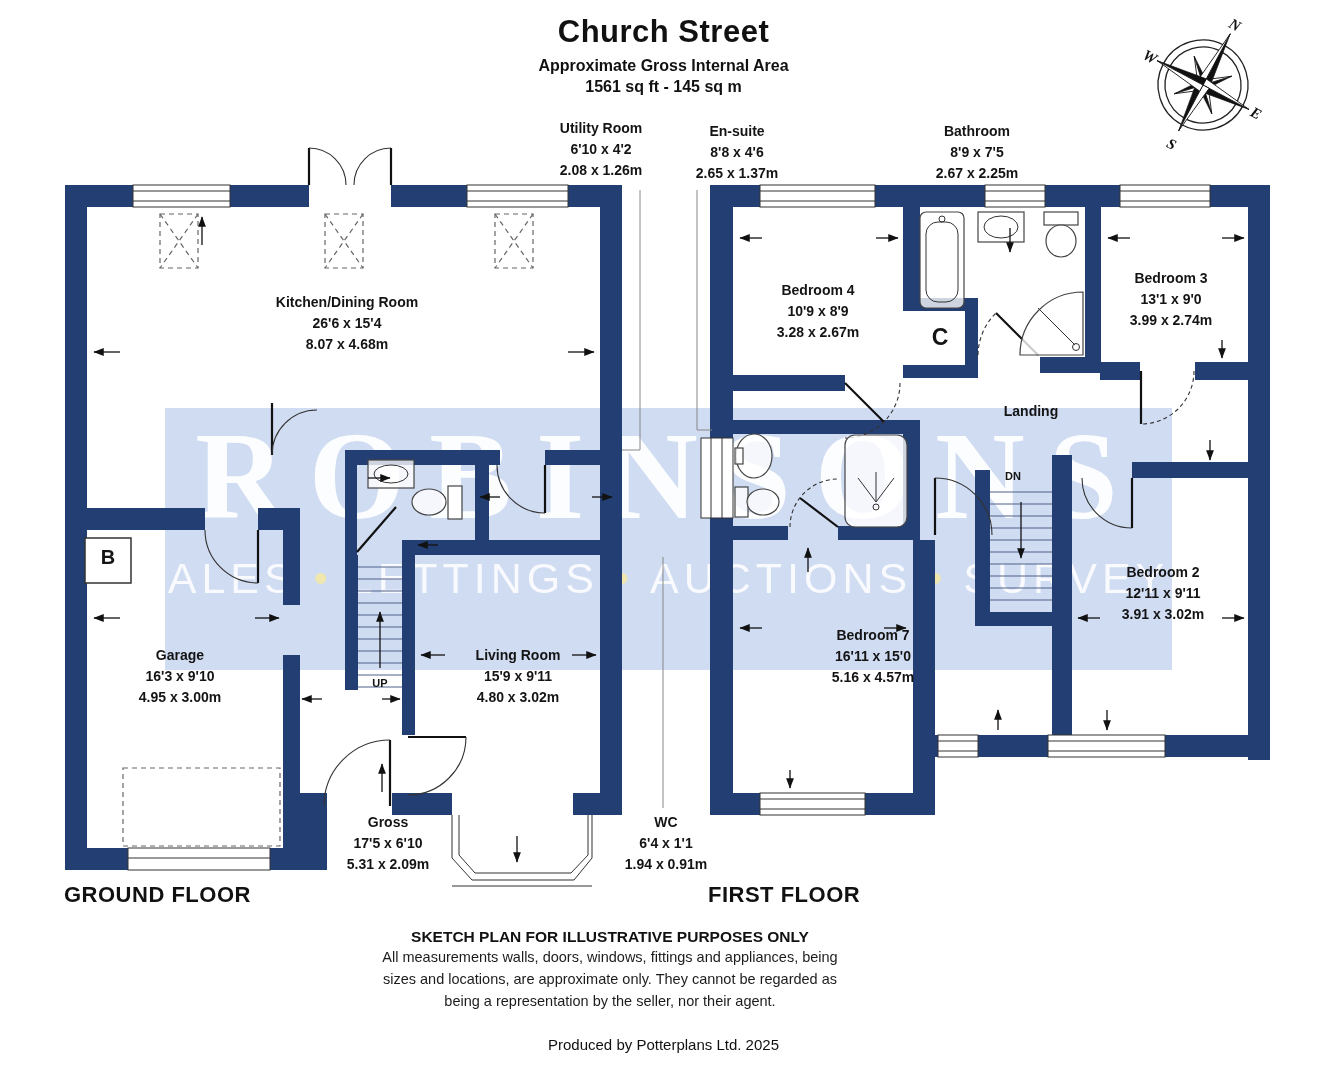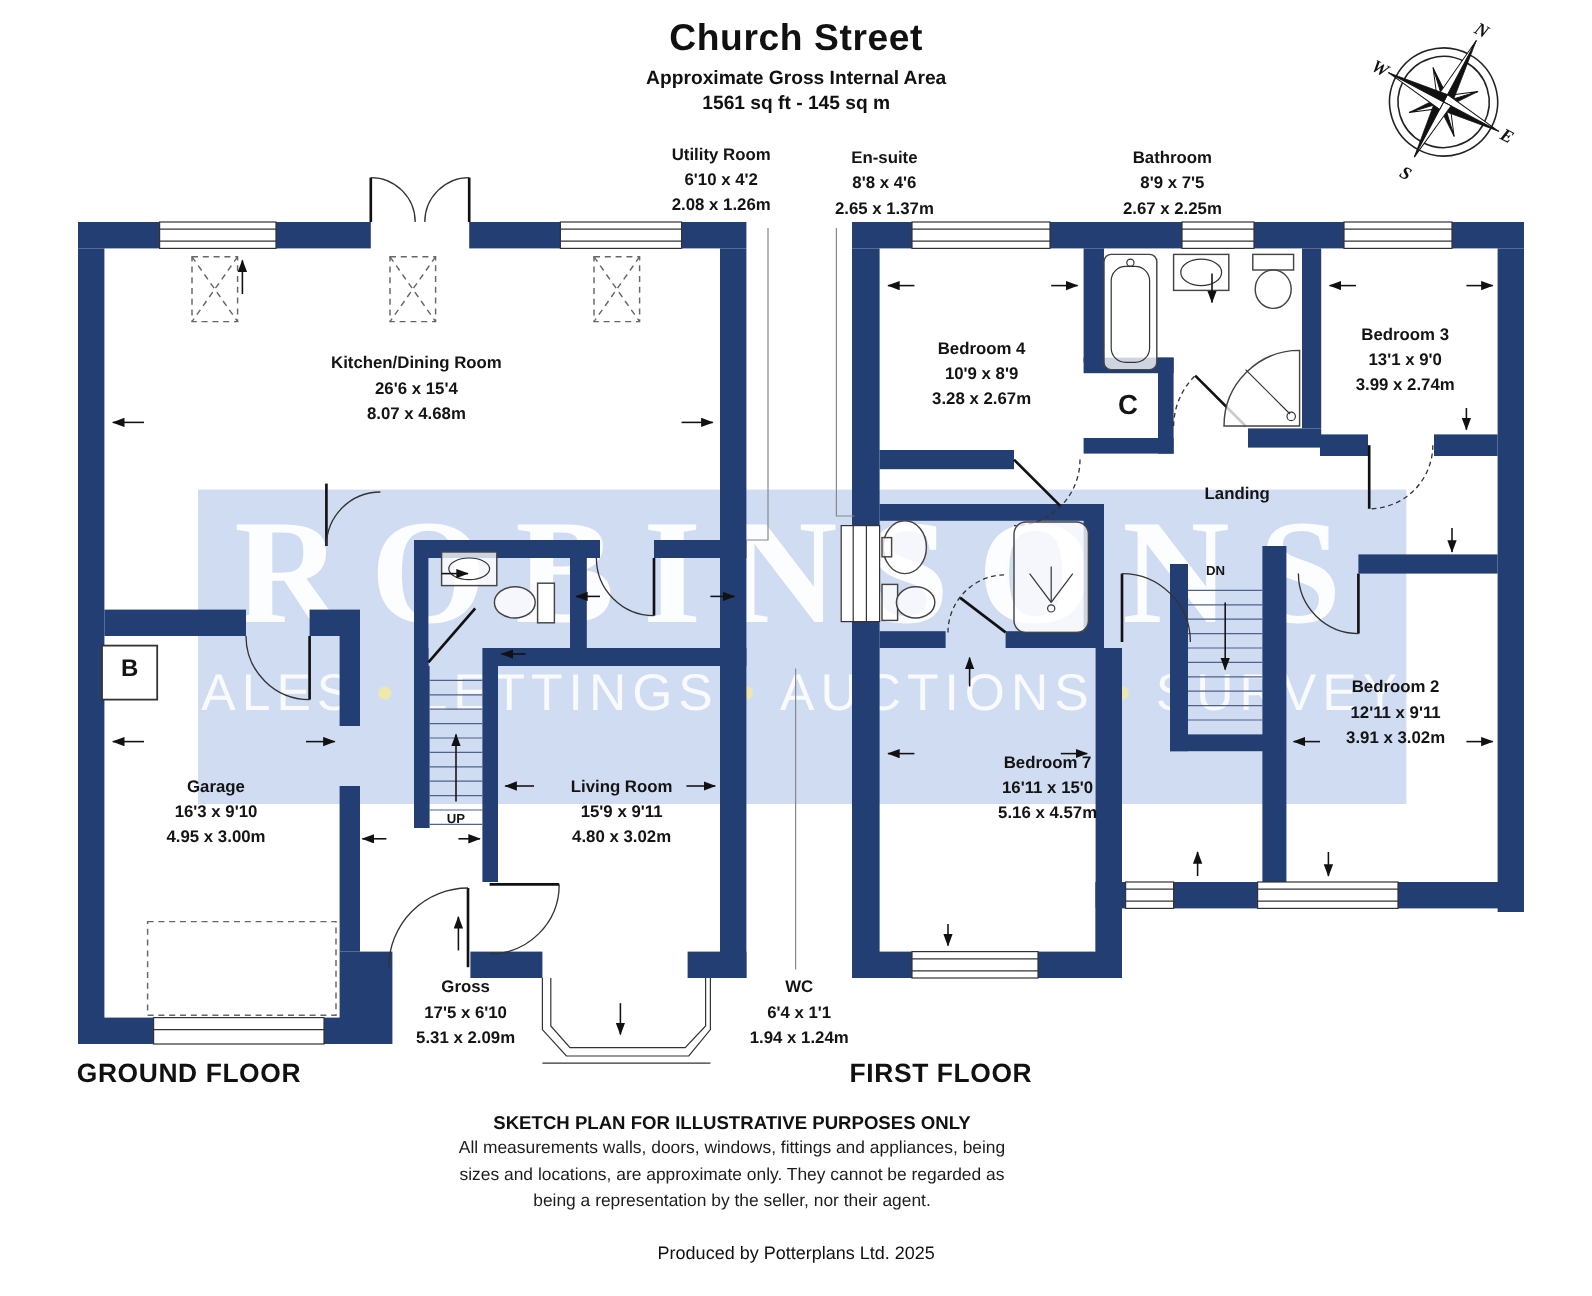--- a/index.html
+++ b/index.html
@@ -415,21 +415,21 @@
   <div>3.91 x 3.02m</div>
 </div>
 <div class="lbl" style="left:388px;top:812px">
   <div>Gross</div>
   <div>17'5 x 6'10</div>
   <div>5.31 x 2.09m</div>
 </div>
 <div class="lbl" style="left:666px;top:812px">
   <div>WC</div>
   <div>6'4 x 1'1</div>
-  <div>1.94 x 1.24m</div>
+  <div>1.94 x 0.91m</div>
 </div>
 
 <div class="mark" style="left:380px;top:677px;font-size:11px">UP</div>
 <div class="mark" style="left:1013px;top:470px;font-size:11px">DN</div>
 <div class="mark" style="left:108px;top:546px;font-size:20px">B</div>
 <div class="mark" style="left:940px;top:324px;font-size:23px">C</div>
 
 <div class="floor-lbl" style="left:64px;top:882px">GROUND FLOOR</div>
 <div class="floor-lbl" style="left:708px;top:882px">FIRST FLOOR</div>
 

